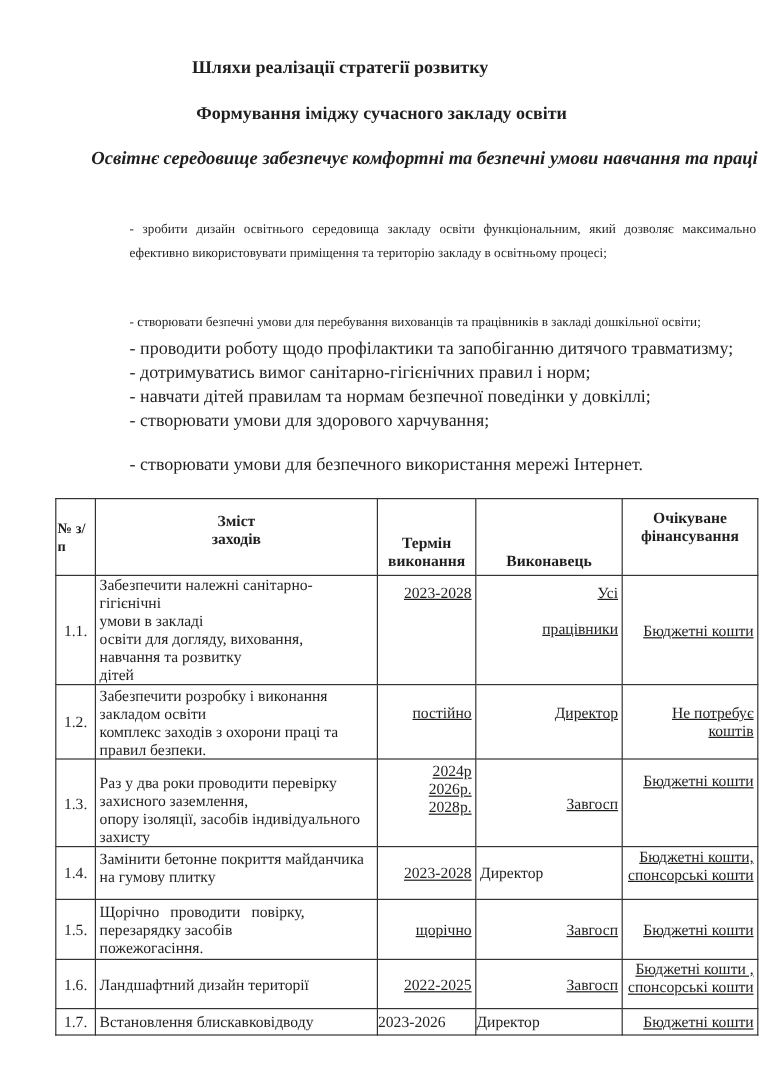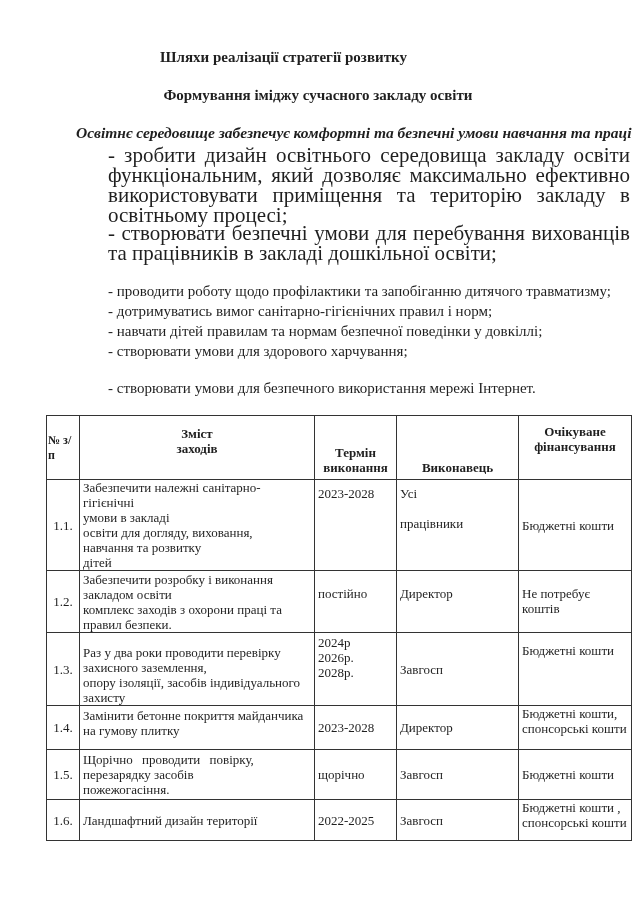--- a/index.html
+++ b/index.html
@@ -4,36 +4,36 @@
 <style>
   html, body { margin: 0; padding: 0; background: #ffffff; }
   body { width: 636px; height: 900px; position: relative; overflow: hidden;
          font-family: "Liberation Serif", serif; color: #1f1f1f; }
   .title1 { position: absolute; left: 0; width: 567px; top: 49px; text-align: center;
             font-weight: bold; font-size: 15px; }
   .title2 { position: absolute; left: 0; width: 636px; top: 87px; text-align: center;
             font-weight: bold; font-size: 15px; }
   .subtitle { position: absolute; left: 76px; top: 124px; font-weight: bold; font-style: italic;
               font-size: 15.5px; white-space: nowrap; }
-  .para { position: absolute; left: 108px; width: 522px; font-size: 21px; line-height: 20px;
-          text-align: justify; text-align-last: left; }
+  .para { position: absolute; left: 108px; width: 522px; font-size: 11px; line-height: 20px;
+          text-align: justify; text-align-last: left; margin-top: 36px; }
   .p1 { top: 145px; }
   .p2 { top: 223px; }
   .list { position: absolute; left: 108px; top: 281px; font-size: 15px; line-height: 20px; }
   .list div { white-space: nowrap; }
   .plast { position: absolute; left: 108px; top: 380px; font-size: 15px; white-space: nowrap; }
 
   table.plan { position: absolute; left: 46px; top: 415px; width: 585px; border-collapse: collapse;
                font-size: 13px; table-layout: fixed; }
   table.plan td, table.plan th { border: 1px solid #333; padding: 0 3px; vertical-align: middle;
                                  line-height: 15px; }
   table.plan th { font-weight: bold; text-align: center; font-size: 13px; }
   .c1 { width: 33px; } .c2 { width: 235px; } .c3 { width: 82px; } .c4 { width: 122px; } .c5 { width: 113px; }
   .num { text-align: center; }
-  .center { text-align: left; }
+  .center { text-align: right; text-decoration: underline; }
   .left { text-align: left; }
   .hdr-row { height: 64px; }
   .r1 { height: 69px; } .r2 { height: 62px; } .r3 { height: 73px; } .r4 { height: 44px; }
   .r5 { height: 50px; } .r6 { height: 41px; } .r7 { height: 22px; }
   .top { vertical-align: top !important; padding-top: 2px !important; }
   .lines div { line-height: 15px; }
 </style>
 </head>
 <body>
 
@@ -178,14 +178,29 @@
       <div>2022-2025</div>
     </td>
     <td class="center">
       <div>Завгосп</div>
     </td>
     <td class="center top" style="padding-top:0!important">
       <div>Бюджетні кошти ,</div>
       <div>спонсорські кошти</div>
     </td>
   </tr>
+  <tr class="r7">
+    <td class="num">1.7.</td>
+    <td class="left">
+      <div>Встановлення блискавковідводу</div>
+    </td>
+    <td class="left" style="padding-left:0">
+      <div>2023-2026</div>
+    </td>
+    <td class="left" style="padding-left:0">
+      <div>Директор</div>
+    </td>
+    <td class="center">
+      <div>Бюджетні кошти</div>
+    </td>
+  </tr>
 </tbody>
   </table>
 
 </body></html>

